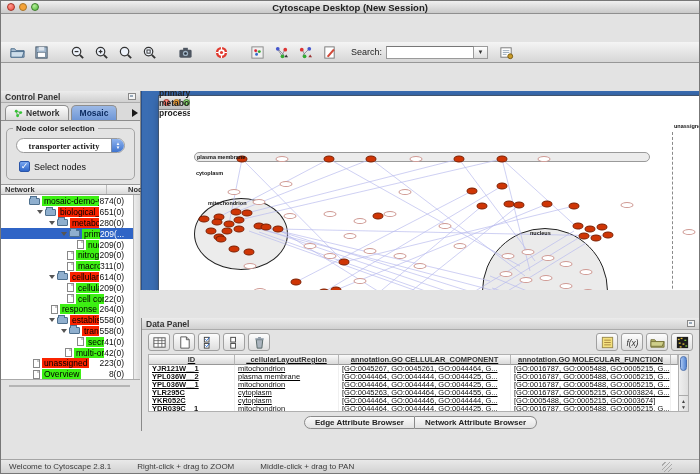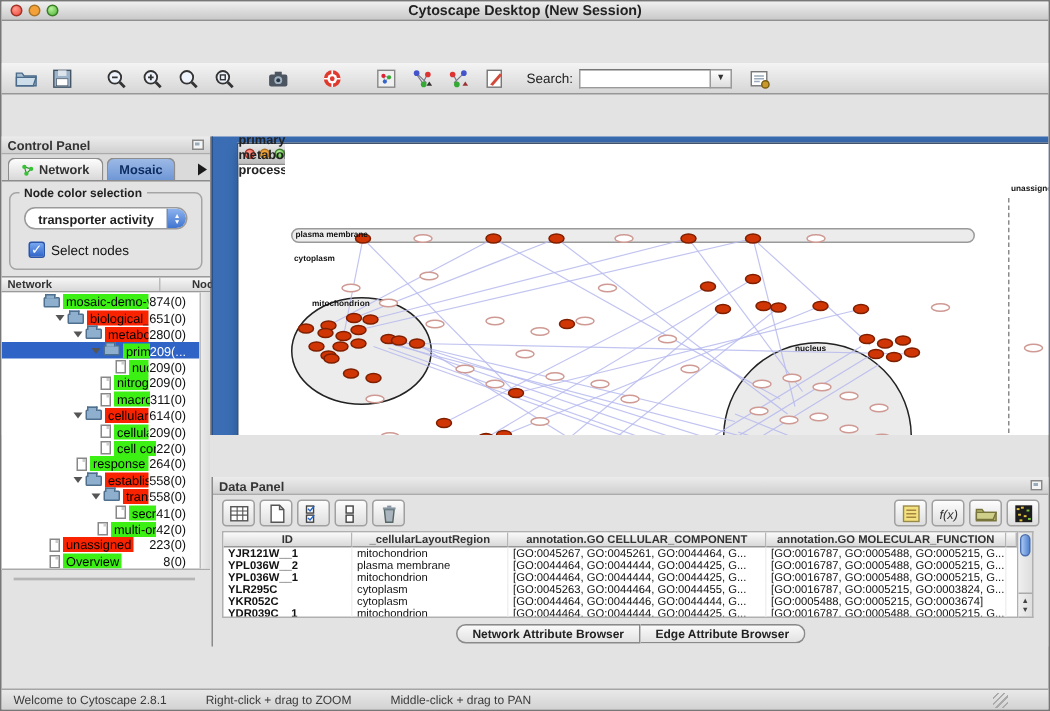--- a/index.html
+++ b/index.html
@@ -36,21 +36,21 @@
   .float-ic:after{content:"";position:absolute;left:1px;top:1px;width:3px;height:2px;background:#9ab;}
 
   #cp-tabs{height:18px;display:flex;align-items:flex-end;padding:2px 2px 0 4px;border-bottom:1px solid #8d8d8d;background:#dadada;flex:0 0 auto;}
   .cp-tab{height:15px;border:1px solid #8d8d8d;border-bottom:none;border-radius:5px 5px 0 0;display:flex;align-items:center;gap:3px;padding:0 8px;font-size:8.5px;font-weight:bold;color:#333;background:linear-gradient(#fdfdfd,#d8d8d8);}
   .cp-tab.sel{background:linear-gradient(#9cb9e6,#6f97d6);color:#0d2d62;}
   .cp-tab+.cp-tab{margin-left:2px;}
   #tab-arrow{margin-left:auto;margin-bottom:3px;width:0;height:0;border-top:4px solid transparent;border-bottom:4px solid transparent;border-left:6px solid #1a1a1a;}
 
   #groupbox{margin:7px 5px 4px 5px;border:1px solid #a5a5a5;border-radius:5px;position:relative;padding:8px 5px 6px 5px;flex:0 0 auto;}
   #groupbox-label{position:absolute;top:-5px;left:6px;background:#e3e3e3;padding:0 3px;font-size:8px;font-weight:bold;color:#222;}
-  #ncs-dropdown{height:15px;border:1px solid #9a9a9a;border-radius:8px;background:#fff;display:flex;align-items:center;margin:1px 4px 0 4px;overflow:hidden;cursor:default;}
+  #ncs-dropdown{height:15px;border:1px solid #9a9a9a;border-radius:8px;background:#fff;display:flex;align-items:center;margin:1px 4px 0 4px;overflow:hidden;cursor:default;font-family:Liberation Serif, serif;}
   #ncs-dropdown .dval{flex:1;font-size:8.5px;font-weight:bold;color:#222;text-align:center;}
   #ncs-dropdown .stepper{width:13px;height:100%;background:linear-gradient(#8fb4ef,#3f74cf);border-left:1px solid #7a8ba8;display:flex;flex-direction:column;align-items:center;justify-content:center;color:#fff;font-size:4.5px;line-height:4px;}
   #cb-row{display:flex;align-items:center;gap:4px;margin:8px 0 1px 7px;}
   #cb-box{width:11px;height:11px;border-radius:2px;background:linear-gradient(#79a7f0,#2f66c9);border:1px solid #2a55a8;color:#fff;font-size:9px;line-height:9px;text-align:center;}
   #cb-label{font-size:9px;color:#111;}
 
   #tree-hdr{height:11px;display:flex;border-top:1px solid #9a9a9a;border-bottom:1px solid #9a9a9a;background:linear-gradient(#f7f7f7,#d9d9d9);font-size:7.5px;font-weight:bold;color:#333;flex:0 0 auto;}
   #tree-hdr .c1{flex:1;padding-left:4px;}
   #tree-hdr .c2{width:34px;border-left:1px solid #bbb;padding-left:21px;}
   #tree-wrap{height:185px;display:flex;background:#fff;border-bottom:1px solid #aaa;flex:0 0 auto;}
@@ -92,21 +92,21 @@
   #grip{position:absolute;right:1px;bottom:1px;width:9px;height:9px;background:repeating-linear-gradient(135deg,#fff 0 1px,#aaa 1px 2px);z-index:7;}
 
   #strip{position:absolute;left:6px;top:300px;width:550px;height:14px;}
   .sseg{position:absolute;top:0;height:14px;background:#fbfbfb;border:1px solid #44506b;overflow:hidden;}
 
   
   #data-panel{height:113px;flex:0 0 auto;background:#e3e3e3;display:flex;flex-direction:column;position:relative;margin-left:140px;border-left:1px solid #8a8a8a;}
   #dp-toolbar{height:24px;display:flex;align-items:center;padding:0 6px;gap:3px;flex:0 0 auto;}
   .dbtn{width:22px;height:18px;border:1px solid #a0a0a0;border-radius:3px;background:linear-gradient(#fdfdfd,#dedede);display:flex;align-items:center;justify-content:center;padding:0;}
   .dright{margin-left:auto;}
-  #table-zone{flex:0 0 auto;display:flex;margin:0 10px 0 6px;height:58px;}
+  #table-zone{flex:0 0 auto;display:flex;margin:0 10px 0 6px;height:58px;text-decoration:underline;}
   #table{flex:1;overflow:hidden;background:#fff;border:1px solid #b0b0b0;}
   #thead{display:flex;height:10px;}
   .th{background:linear-gradient(#fafafa,#d9d9d9);border-right:1px solid #b5b5b5;border-bottom:1px solid #979797;font-size:7.5px;font-weight:bold;color:#333;text-align:center;line-height:9px;overflow:hidden;white-space:nowrap;flex:0 0 auto;}
   .th.fill{flex:1;}
   .tr{display:flex;height:8px;}
   .td{font-size:7.5px;line-height:8px;color:#111;padding-left:3px;white-space:nowrap;overflow:hidden;border-right:1px solid #f0f0f0;flex:0 0 auto;}
   .td.idcol{font-weight:bold;}
   #tbl-sb{width:10px;background:linear-gradient(90deg,#efefef,#dedede);border:1px solid #b0b0b0;border-left:none;position:relative;}
   #tbl-thumb{position:absolute;left:1px;top:1px;width:7px;height:15px;border-radius:4px;background:linear-gradient(90deg,#a8c6f2,#5585d2);border:1px solid #4a6fae;}
   #tbl-arrows{position:absolute;left:0;bottom:0;width:100%;height:16px;border-top:1px solid #aaa;display:flex;flex-direction:column;align-items:center;justify-content:center;font-size:5px;color:#444;line-height:6px;}
@@ -699,22 +699,22 @@
       </div>
       <div id="tbl-sb">
         <div id="tbl-thumb"></div>
         <div id="tbl-arrows">
             <span>▲</span>
             <span>▼</span>
           </div>
       </div>
     </div>
     <div id="dp-tabs">
+      <div class="seg">Edge Attribute Browser</div>
       <div class="seg">Network Attribute Browser</div>
-      <div class="seg">Edge Attribute Browser</div>
     </div>
   </div>
 
   <div id="statusbar">
     <span>Welcome to Cytoscape 2.8.1</span>
     <span>Right-click + drag to ZOOM</span>
     <span>Middle-click + drag to PAN</span>
     <span id="sb-grip"></span>
   </div>
 

